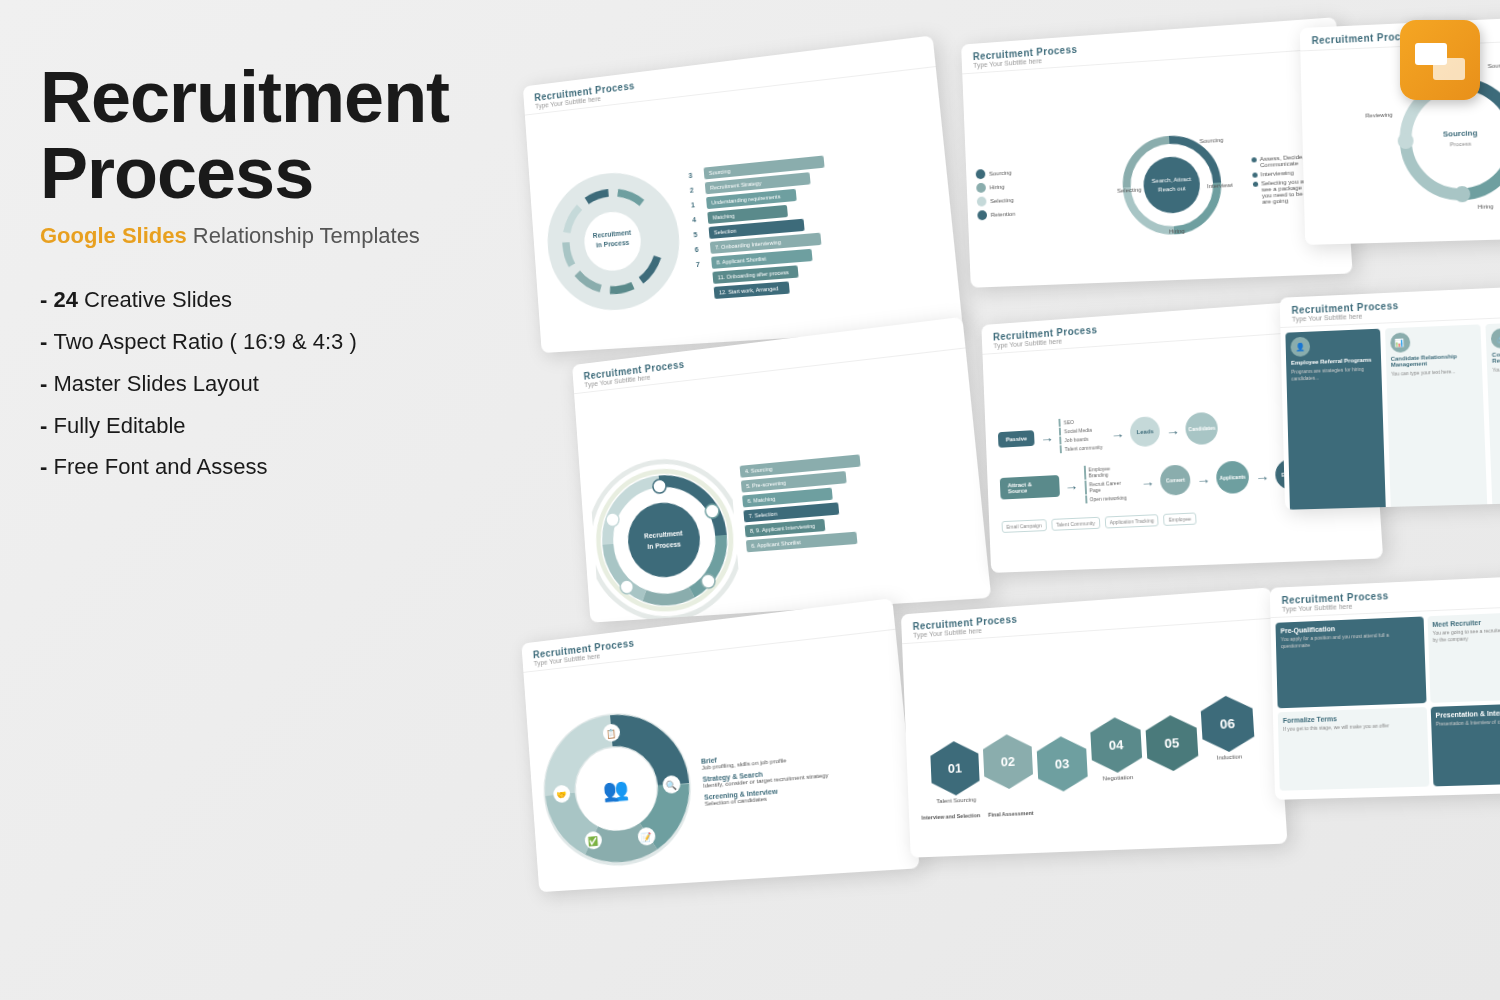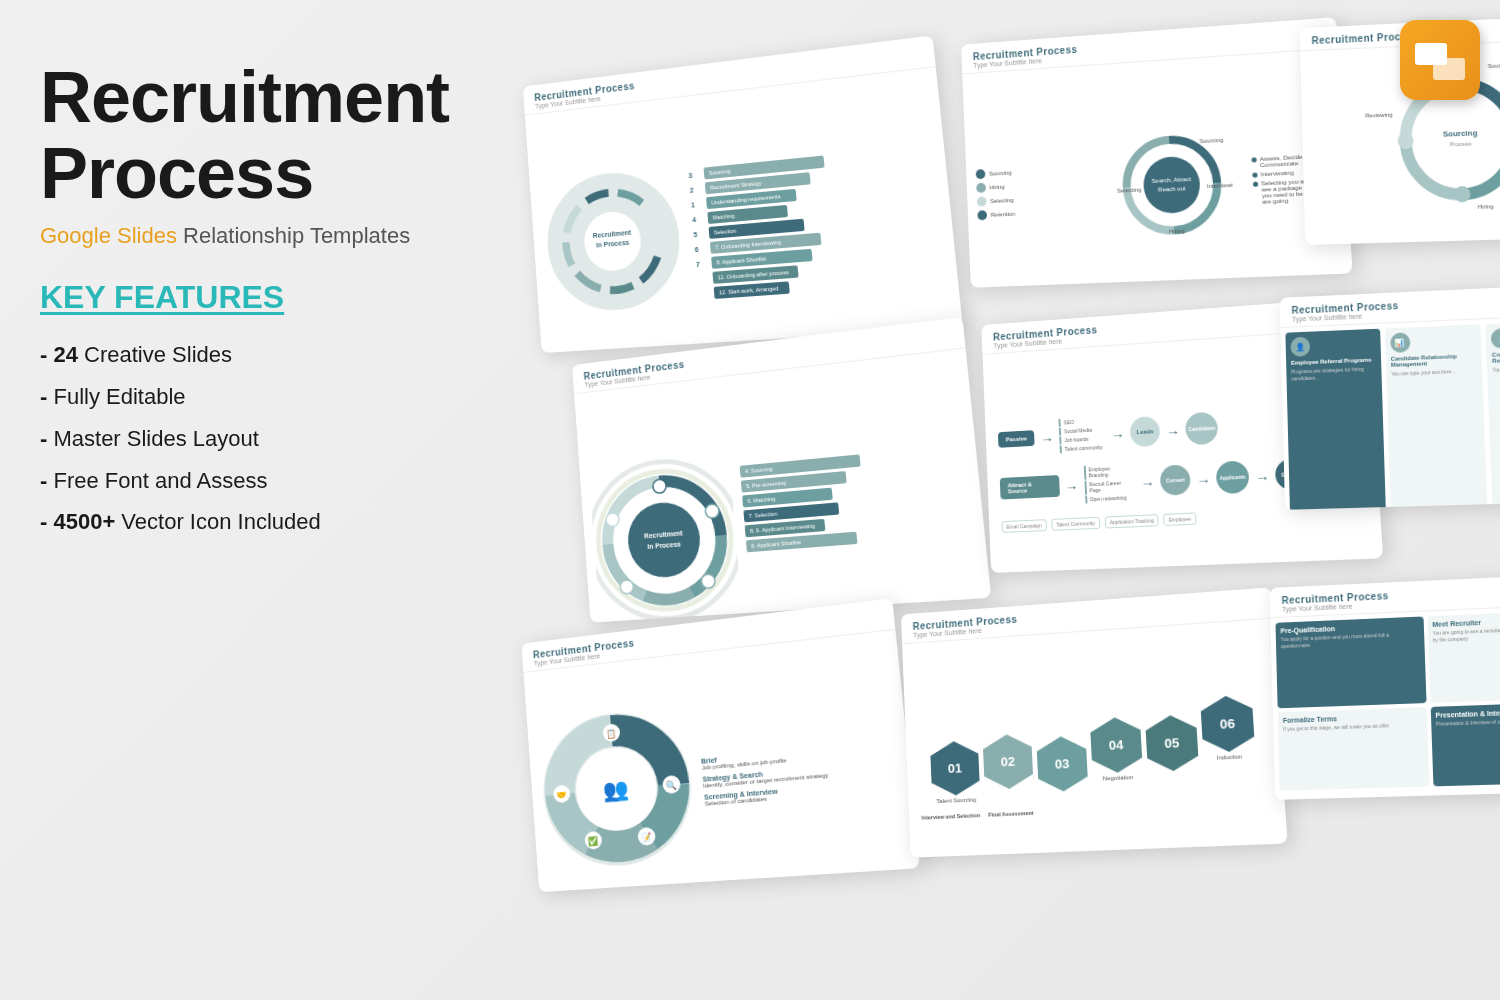--- a/index.html
+++ b/index.html
@@ -30,21 +30,21 @@
     }
 
     .subtitle-line {
       font-size: 22px;
       color: #555;
       margin-bottom: 30px;
     }
 
     .subtitle-line .google-slides {
       color: #e8a020;
-      font-weight: 400;
+      font-weight: 700;
     }
 
     .key-features-title {
       font-size: 32px;
       font-weight: 900;
       color: #2ab8b8;
       text-decoration: underline;
       text-underline-offset: 4px;
       margin-bottom: 18px;
     }
@@ -482,28 +482,27 @@
     <div class="slide-icon-shape s2"></div>
   </div>
 </div>
 
 <div class="left-panel">
   <h1 class="main-title">Recruitment Process</h1>
   <p class="subtitle-line">
     <span class="google-slides">Google Slides</span><span> Relationship Templates</span>
   </p>
 
-  <h2 class="key-features-title">KEY FEATURES</h2>
 
   <ul class="feature-list">
     <li><strong>24</strong> Creative Slides</li>
+    <li>Two Aspect Ratio ( 16:9 &amp; 4:3 )</li>
+    <li>Master Slides Layout</li>
     <li>Fully Editable</li>
-    <li>Master Slides Layout</li>
     <li>Free Font and Assess</li>
-    <li><strong>4500+</strong> Vector Icon Included</li>
   </ul>
 </div>
 
 <div class="slides-area">
 
   <div class="slide-card slide-1">
     <div class="slide-header">
       <div class="slide-title">Recruitment Process</div>
       <div class="slide-subtitle">Type Your Subtitle here</div>
     </div>

